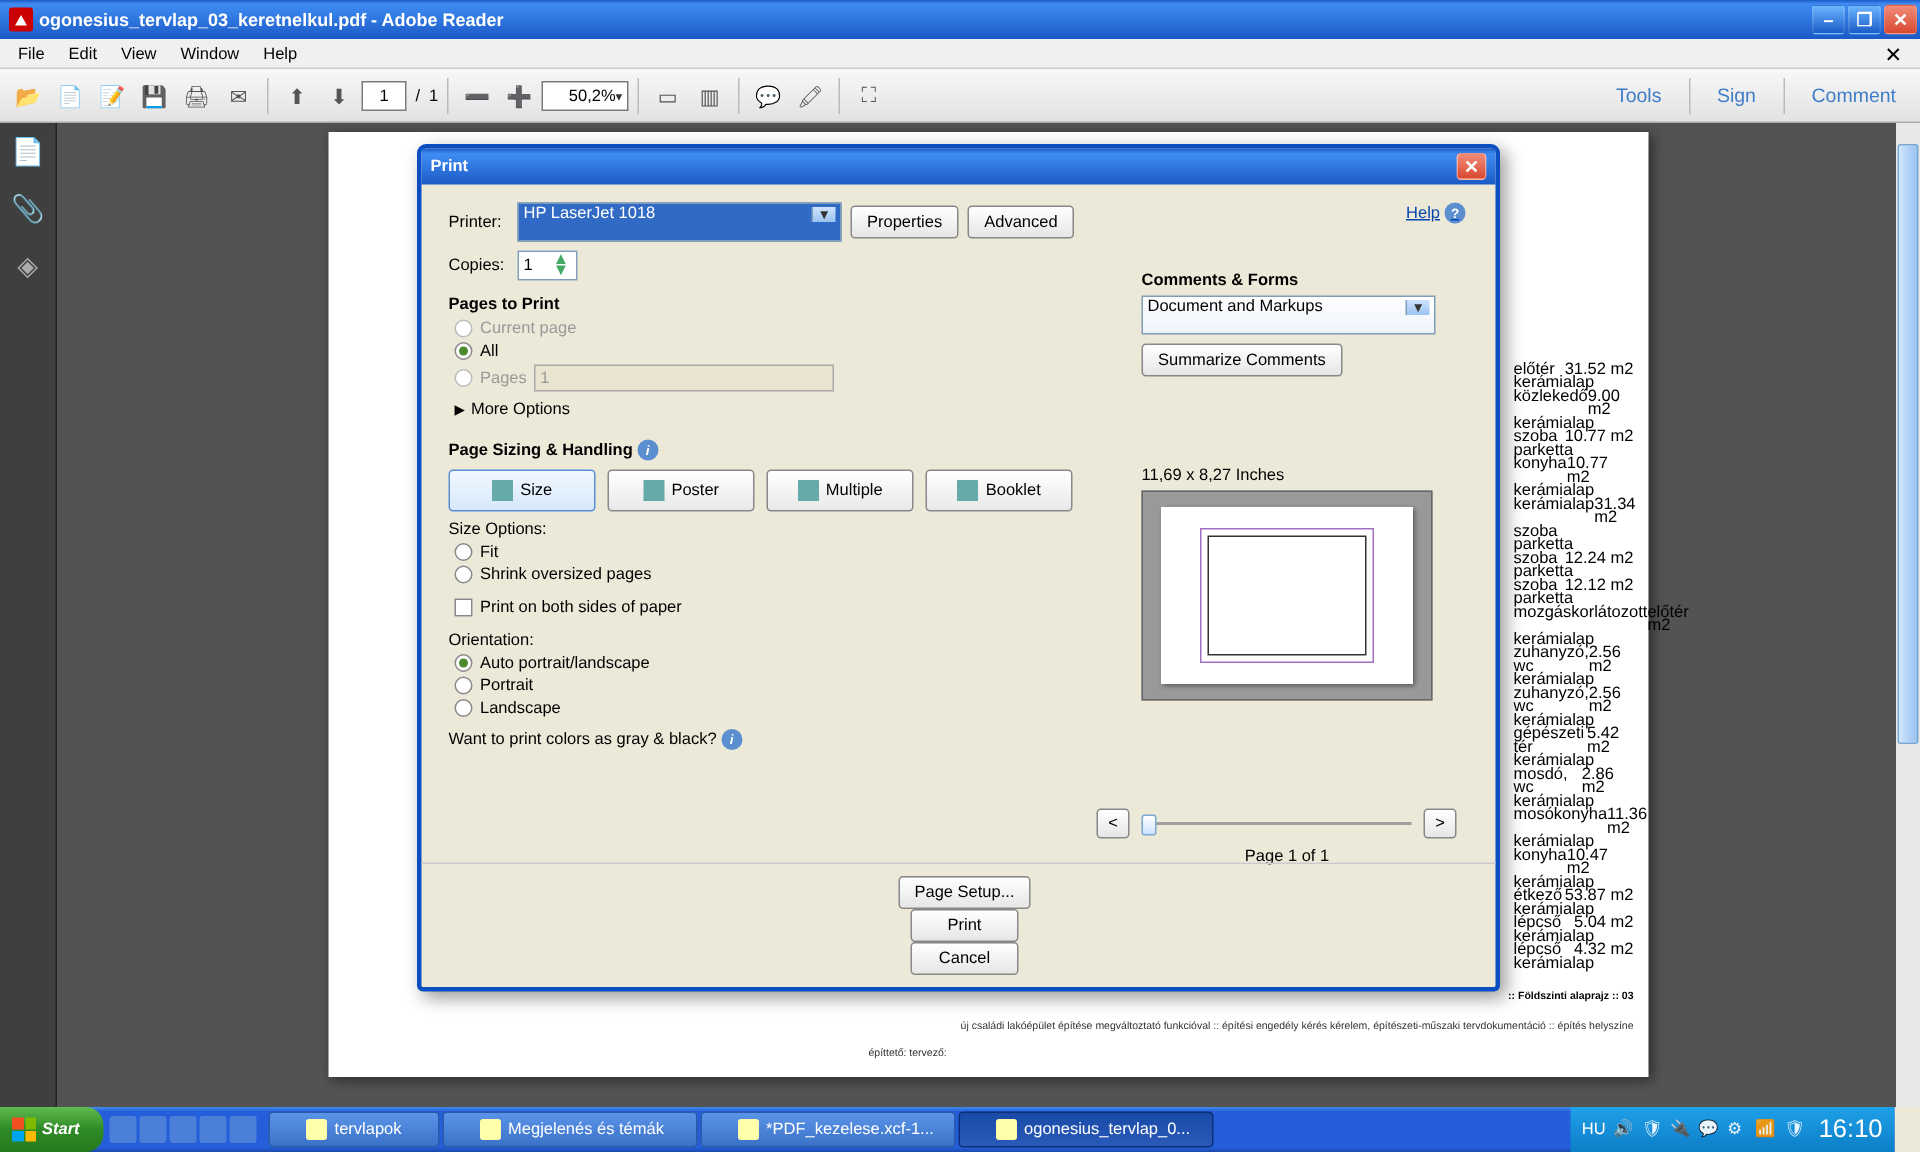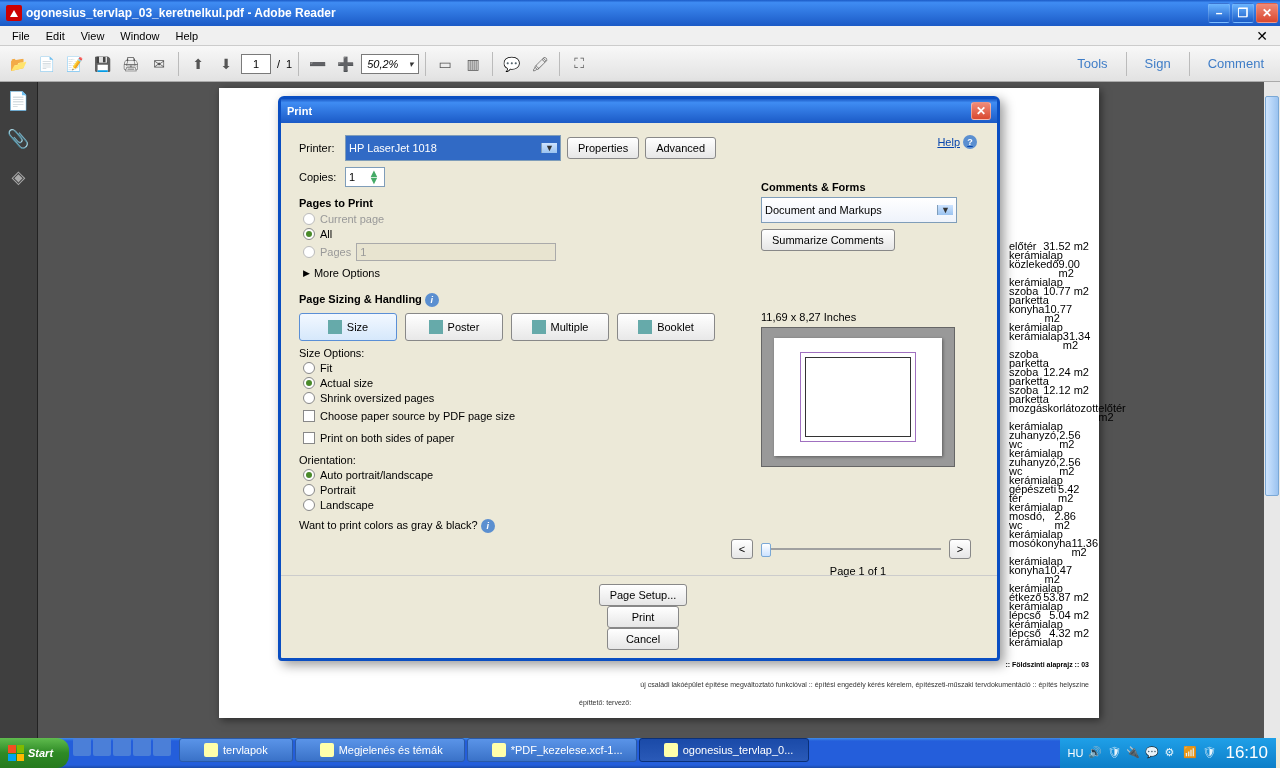--- a/index.html
+++ b/index.html
@@ -15,21 +15,21 @@
 .titlebar .winbtn.close { background: linear-gradient(#f08b78,#d9482f); }
 
 .menubar { height: 20px; background: #f0f0f0; display: flex; align-items: center; padding: 0 4px; border-bottom: 1px solid #ccc; position: relative; }
 .menubar span { padding: 2px 8px; color: #000; }
 .menubar .menuclose { position: absolute; right: 4px; font-size: 14px; cursor: pointer; }
 
 .toolbar { height: 36px; background: linear-gradient(#f8f8f8,#e2e2e2); border-bottom: 1px solid #aaa; display: flex; align-items: center; padding: 0 6px; gap: 2px; }
 .tbtn { width: 26px; height: 26px; display: flex; align-items: center; justify-content: center; border-radius: 3px; color: #555; font-size: 14px; }
 .tsep { width: 1px; height: 24px; background: #bbb; margin: 0 4px; }
 .pagebox { width: 30px; height: 20px; border: 1px solid #7a7a7a; text-align: center; background: #fff; }
-.zoombox { width: 58px; height: 20px; border: 1px solid #7a7a7a; background: #fff; display: flex; align-items: center; padding: 0 5px; font-style: italic; }
+.zoombox { width: 58px; height: 20px; border: 1px solid #7a7a7a; background: #fff; display: flex; align-items: center; padding: 0 17px; }
 .zoombox::after { content: "▾"; font-size: 9px; margin-left: auto; color: #333; }
 .toolbar-right { margin-left: auto; display: flex; gap: 4px; }
 .tlink { padding: 4px 10px; color: #3f7dc7; font-size: 13px; border-radius: 3px; text-align: center; }
 
 .main { position: absolute; top: 82px; left: 0; right: 0; bottom: 30px; background: #535353; display: flex; }
 .sidepanel { width: 38px; background: #3f3f3f; border-right: 1px solid #222; display: flex; flex-direction: column; align-items: center; padding-top: 8px; gap: 16px; }
 .sideicon { width: 22px; height: 22px; color: #aaa; font-size: 18px; display: flex; align-items: center; justify-content: center; }
 .docarea { flex: 1; position: relative; }
 .scrollbar { position: absolute; right: 0; top: 0; bottom: 0; width: 16px; background: #e8e8e8; }
 .scrollbar .thumb { position: absolute; left: 1px; right: 1px; top: 14px; height: 400px; background: linear-gradient(90deg,#cfe5ff,#9bc3f0); border: 1px solid #7aa8d6; border-radius: 2px; }
@@ -40,21 +40,21 @@
 .pdfbottom2 { position: absolute; right: 10px; bottom: 12px; left: 300px; font-size: 7px; color: #333; text-align: left; padding-left: 60px; }
 .pdf-title-right { position: absolute; right: 10px; bottom: 50px; font-size: 7px; font-weight: bold; }
 
 
 .dialog { position: absolute; left: 278px; top: 96px; width: 722px; height: 565px; background: #ece9d8; border: 3px solid #0a4ec2; border-radius: 6px 6px 4px 4px; box-shadow: 4px 4px 12px rgba(0,0,0,.4); }
 .dlg-titlebar { height: 24px; background: linear-gradient(#1b5ac6,#3f8cf3 15%,#1b5ac6); display: flex; align-items: center; padding: 0 6px; color: #fff; font-weight: bold; font-size: 13px; }
 .dlg-titlebar .dclose { margin-left: auto; width: 20px; height: 18px; background: linear-gradient(#f08b78,#d9482f); border: 1px solid #fff6; border-radius: 3px; display: flex; align-items: center; justify-content: center; font-size: 12px; }
 .dlg-body { padding: 12px 18px; position: relative; height: calc(100% - 24px); }
 .row { display: flex; align-items: center; gap: 6px; margin-bottom: 6px; }
 .lbl { min-width: 40px; }
-.combo { height: 20px; border: 1px solid #7f9db9; background: linear-gradient(#fff,#eef3fb); display: flex; align-items: center; padding: 12px 3px; }
+.combo { height: 20px; border: 1px solid #7f9db9; background: linear-gradient(#fff,#eef3fb); display: flex; align-items: flex-end; padding: 12px 3px; }
 .combo.sel { background: #316ac5; color: #fff; }
 .combo .arr { margin-left: auto; width: 16px; text-align: center; background: linear-gradient(#cde3ff,#9bc3f0); color: #333; font-size: 9px; border-left: 1px solid #7f9db9; }
 .btn { height: 22px; padding: 0 10px; background: linear-gradient(#fff,#e6e6e6); border: 1px solid #888; border-radius: 3px; display: inline-flex; align-items: center; cursor: pointer; }
 .spin { width: 40px; height: 20px; border: 1px solid #7f9db9; background: #fff; display: flex; align-items: center; padding: 0 3px; }
 .spin .sparr { margin-left: auto; width: 14px; display: flex; flex-direction: column; font-size: 6px; line-height: 7px; text-align: center; color: #4a6; }
 
 .sect { font-weight: bold; margin: 10px 0 4px 0; }
 .radio-row, .chk-row { display: flex; align-items: center; gap: 5px; margin: 3px 0 3px 4px; }
 .radio { width: 12px; height: 12px; border: 1px solid #888; border-radius: 50%; background: #fff; display: inline-flex; align-items: center; justify-content: center; }
 .radio.checked::after { content: ""; width: 6px; height: 6px; background: #4a8a2a; border-radius: 50%; }
@@ -85,21 +85,21 @@
 .preview-pg { position: absolute; left: 480px; top: 442px; width: 194px; text-align: center; }
 
 .help-link { position: absolute; right: 20px; top: 12px; color: #0645ad; text-decoration: underline; display: flex; align-items: center; gap: 3px; }
 .help-q { width: 14px; height: 14px; border-radius: 50%; background: #5b8fd0; color: #fff; display: inline-flex; align-items: center; justify-content: center; font-size: 9px; font-weight: bold; }
 
 .dlg-footer { position: absolute; left: 0; right: 0; bottom: 0; padding: 8px 14px; border-top: 1px solid #ccc; display: flex; align-items: center; flex-direction: column; }
 .dlg-footer .spacer { flex: 1; }
 .dlg-footer .btn { min-width: 72px; justify-content: center; margin-left: 8px; }
 
 
-.taskbar { position: absolute; left: 0; right: 4px; bottom: 0; height: 30px; background: linear-gradient(#3f8ce8,#245edb 10%,#245edb 90%,#1a4aa8); display: flex; align-items: flex-start; color: #fff; }
+.taskbar { position: absolute; left: 0; right: 17px; bottom: 0; height: 30px; background: linear-gradient(#3f8ce8,#245edb 10%,#245edb 90%,#1a4aa8); display: flex; align-items: center; color: #fff; }
 .startbtn { height: 30px; padding: 0 16px 0 8px; background: linear-gradient(#5fbb4e,#2e8a25 50%,#267a1e); font-weight: bold; font-style: italic; font-size: 14px; display: flex; align-items: center; gap: 4px; border-radius: 0 12px 12px 0; }
 .startbtn .winlogo { width: 16px; height: 16px; display: grid; grid-template: 1fr 1fr / 1fr 1fr; gap: 1px; }
 .startbtn .winlogo span:nth-child(1){background:#f25022}.startbtn .winlogo span:nth-child(2){background:#7fba00}.startbtn .winlogo span:nth-child(3){background:#00a4ef}.startbtn .winlogo span:nth-child(4){background:#ffb900}
 .ql { display: flex; gap: 2px; padding: 0 4px; }
 .ql .qi { width: 18px; height: 18px; background: #4b7fd8; border-radius: 2px; }
 .tasks { display: flex; gap: 2px; margin-left: 4px; flex: 1; }
 .task { height: 24px; padding: 0 24px; background: linear-gradient(#5a94e8,#3a72c8); border: 1px solid #2a5aa8; border-radius: 3px; display: flex; align-items: center; gap: 5px; max-width: 170px; overflow: hidden; white-space: nowrap; font-size: 11px; }
 .task.active { background: linear-gradient(#1a4aa8,#2a5ab8); border-color: #0a3078; }
 .task .ti { width: 14px; height: 14px; background: #ffa; border-radius: 2px; flex-shrink: 0; }
 .tray { background: linear-gradient(#1fa0e8,#0d7ec8); height: 30px; display: flex; align-items: center; padding: 0 8px; gap: 5px; }
@@ -393,30 +393,22 @@
           <span>Booklet</span>
         </div>
     </div>
 
     <div style="margin-top:2px">Size Options:</div>
     <div class="radio-row">
         <span class="radio"></span>
         <span>Fit</span>
       </div>
     <div class="radio-row">
-        <span class="radio checked"></span>
-        <span>Actual size</span>
-      </div>
-    <div class="radio-row">
         <span class="radio"></span>
         <span>Shrink oversized pages</span>
-      </div>
-    <div class="chk-row" style="margin-top:6px">
-        <span class="chk"></span>
-        <span>Choose paper source by PDF page size</span>
       </div>
     <div class="chk-row" style="margin-top:10px">
         <span class="chk"></span>
         <span>Print on both sides of paper</span>
       </div>
 
     <div style="margin-top:10px">Orientation:</div>
     <div class="radio-row">
         <span class="radio checked"></span>
         <span>Auto portrait/landscape</span>

